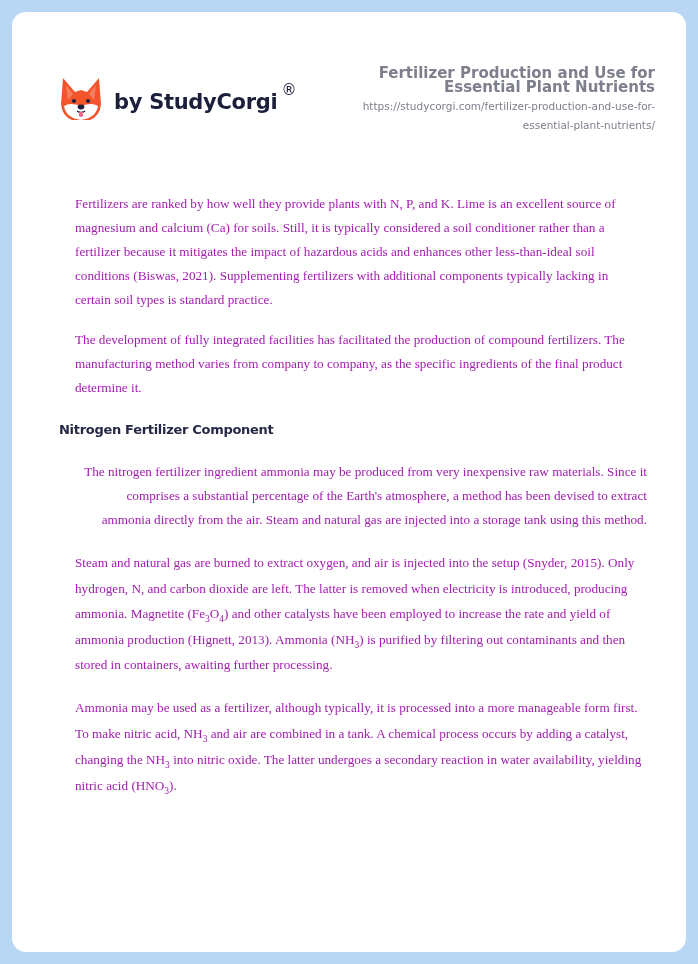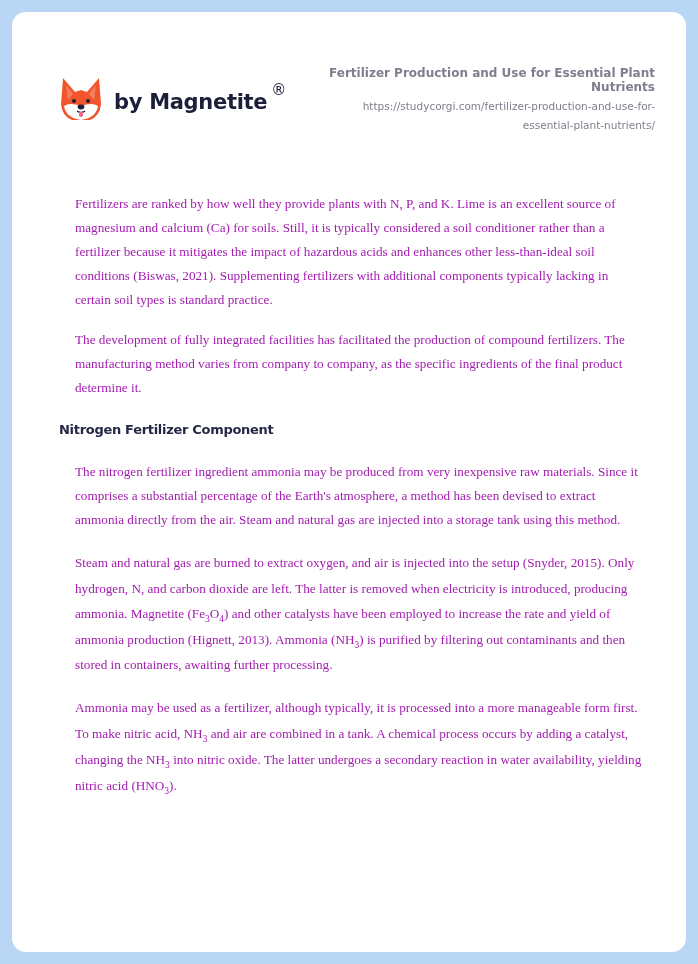--- a/index.html
+++ b/index.html
@@ -63,21 +63,21 @@
     .doc-meta {
       position: absolute;
       right: 31px;
       top: 54px;
       width: 330px;
       text-align: right;
     }
     .doc-title {
       font-family: "DejaVu Sans", sans-serif;
       font-weight: bold;
-      font-size: 12px;
+      font-size: 15px;
       line-height: 14px;
       color: #7d7f8c;
     }
     .doc-url {
       font-family: "DejaVu Sans", sans-serif;
       font-size: 10.5px;
       line-height: 19px;
       color: #7d7f8c;
       margin-top: 3px;
     }
@@ -119,34 +119,34 @@
         <path d="M3 2 L15 16 L21 14 L27 16 L39 2 L41 28 Q40 40 30 44 L12 44 Q2 40 1 28 Z" fill="#f2552c"></path>
         <path d="M6 9 L13 18 L8 24 Z" fill="#ffffff" opacity="0.25"></path>
         <path d="M36 9 L29 18 L34 24 Z" fill="#ffffff" opacity="0.25"></path>
         <path d="M4 30 Q10 26 21 30 Q32 26 38 30 Q36 42 21 44 Q6 42 4 30 Z" fill="#ffffff"></path>
         <circle cx="14" cy="25" r="2" fill="#1c1f3a"></circle>
         <circle cx="28" cy="25" r="2" fill="#1c1f3a"></circle>
         <ellipse cx="21" cy="31" rx="3.4" ry="2.4" fill="#1c1f3a"></ellipse>
         <path d="M17 35 Q21 38 25 35" stroke="#1c1f3a" stroke-width="1.4" fill="none"></path>
         <path d="M19 36 L19 40 Q21 42 23 40 L23 36 Z" fill="#f06a8c"></path>
       </svg>
-      <span class="logo-text">by Magnetite</span>
+      <span class="logo-text">by StudyCorgi</span>
       <span class="logo-reg">®</span>
     </div>
     <div class="doc-meta">
       <div class="doc-title">Fertilizer Production and Use for Essential Plant Nutrients</div>
       <div class="doc-url">https://studycorgi.com/fertilizer-production-and-use-for-essential-plant-nutrients/</div>
     </div>
   </div>
 
   <div class="content">
     <p>Fertilizers are ranked by how well they provide plants with N, P, and K. Lime is an excellent source of magnesium and calcium (Ca) for soils. Still, it is typically considered a soil conditioner rather than a fertilizer because it mitigates the impact of hazardous acids and enhances other less-than-ideal soil conditions (Biswas, 2021). Supplementing fertilizers with additional components typically lacking in certain soil types is standard practice.</p>
 
     <p style="margin-top:12px;">The development of fully integrated facilities has facilitated the production of compound fertilizers. The manufacturing method varies from company to company, as the specific ingredients of the final product determine it.</p>
 
     <h2 class="h2-medium" style="margin-top:18px;">Nitrogen Fertilizer Component</h2>
-    <p style="margin-top:18px;">The nitrogen fertilizer ingredient ammonia may be produced from very inexpensive raw materials. Since it comprises a substantial percentage of the Earth's atmosphere, a method has been devised to extract ammonia directly from the air. Steam and natural gas are injected into a storage tank using this method.</p>
+    <p style="margin-top:18px;text-align:right;">The nitrogen fertilizer ingredient ammonia may be produced from very inexpensive raw materials. Since it comprises a substantial percentage of the Earth's atmosphere, a method has been devised to extract ammonia directly from the air. Steam and natural gas are injected into a storage tank using this method.</p>
 
     <p style="margin-top:18px; line-height:25.5px;"><span>Steam and natural gas are burned to extract oxygen, and air is injected into the setup (Snyder, 2015). Only hydrogen, N, and carbon dioxide are left. The latter is removed when electricity is introduced, producing ammonia. Magnetite (Fe</span><sub>3</sub><span>O</span><sub>4</sub><span>) and other catalysts have been employed to increase the rate and yield of ammonia production (Hignett, 2013). Ammonia (NH</span><sub>3</sub><span>) is purified by filtering out contaminants and then stored in containers, awaiting further processing.</span></p>
 
     <p style="margin-top:17px; line-height:26px;"><span>Ammonia may be used as a fertilizer, although typically, it is processed into a more manageable form first. To make nitric acid, NH</span><sub>3</sub><span> and air are combined in a tank. A chemical process occurs by adding a catalyst, changing the NH</span><sub>3</sub><span> into nitric oxide. The latter undergoes a secondary reaction in water availability, yielding nitric acid (HNO</span><sub>3</sub><span>).</span></p>
   </div>
 </div>
 
 </body></html>

